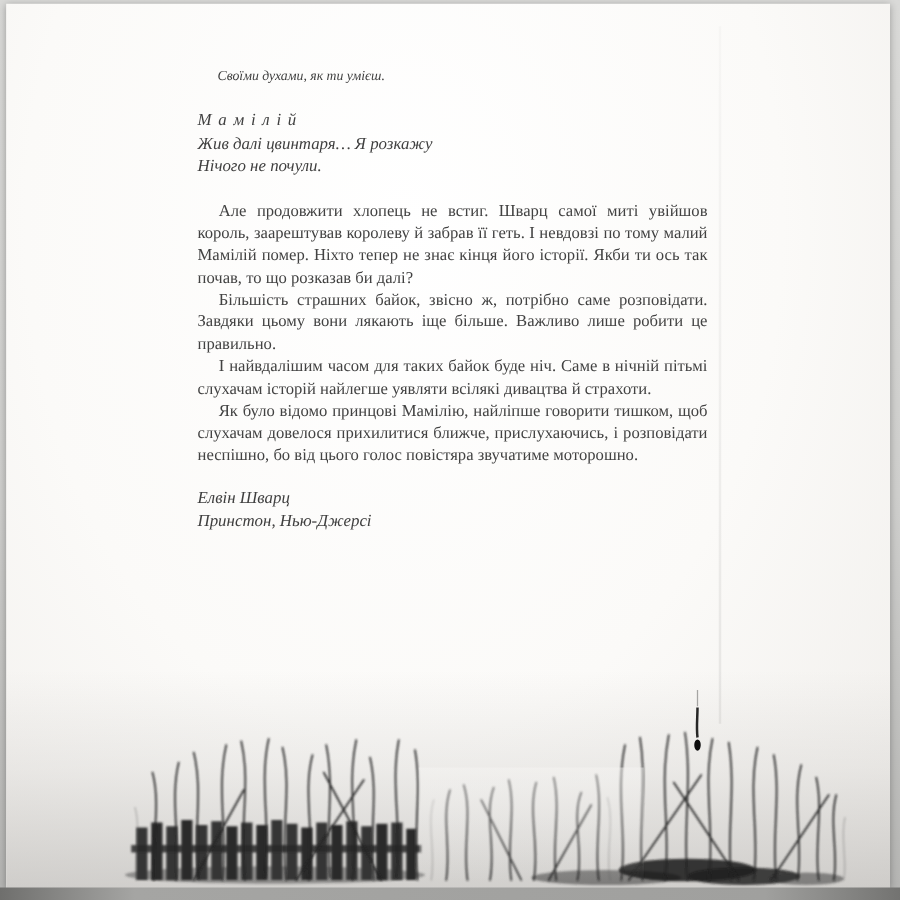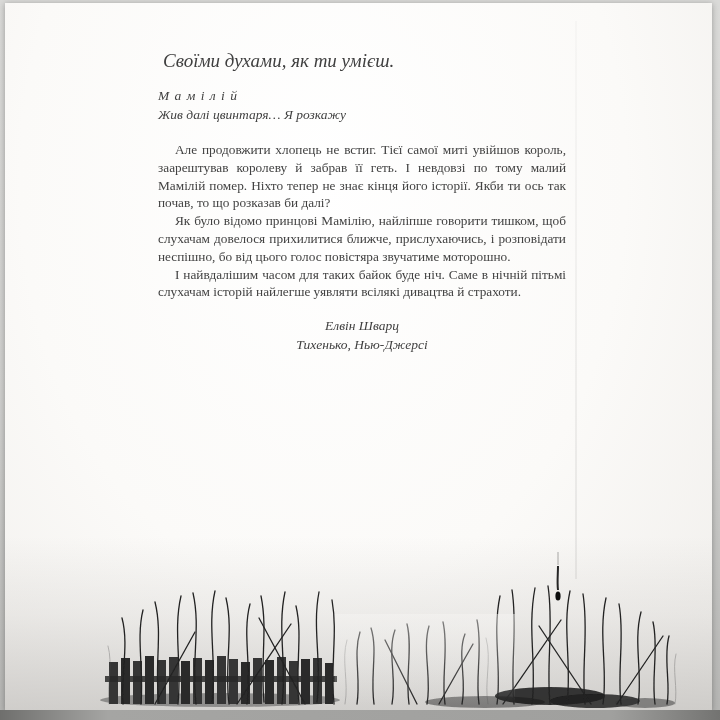--- a/index.html
+++ b/index.html
@@ -22,40 +22,40 @@
   }
   .crease {
     position: absolute; left: 570px; top: 18px; width: 2px; height: 558px;
     background: linear-gradient(to bottom, rgba(0,0,0,0.02), rgba(0,0,0,0.07));
   }
   .text-block {
     position: absolute; left: 153px; top: 49px; width: 408px;
     color: #3f3f3f;
   }
   .epigraph {
-    margin: 0 0 17px 5px;
+    margin: 0 0 17px 16px;
     font-style: italic;
-    font-size: 19px; line-height: 18px;
+    font-size: 11px; line-height: 18px;
   }
   .poem { margin: 0 0 17px 0; }
   .poem-line {
     margin: 0; font-style: italic;
     font-size: 13.5px; line-height: 18.5px;
   }
   .poem-title { letter-spacing: 1px; }
   .body-text p.para {
     margin: 0;
     font-size: 13.3px; line-height: 17.8px;
     text-align: justify;
     text-indent: 17px;
     color: #424242;
   }
   .attribution {
     margin-top: 15px;
-    text-align: center;
+    text-align: left;
     font-style: italic;
     font-size: 13.5px; line-height: 19px;
   }
   .attribution p { margin: 0; }
   .illustration-area {
     position: absolute; left: 0; right: 0; bottom: 0; height: 175px;
     background: linear-gradient(to bottom,
       rgba(214,212,209,0) 0%,
       rgba(205,203,200,0.30) 45%,
       rgba(178,176,173,0.55) 100%);
@@ -68,31 +68,33 @@
 <div class="stage">
   <div class="page">
     <div class="crease"></div>
 
     <div class="text-block">
       <p class="epigraph">Своїми духами, як ти умієш.</p>
 
       <div class="poem">
         <p class="poem-line poem-title">М а м і л і й</p>
         <p class="poem-line">Жив далі цвинтаря… Я розкажу</p>
+        <p class="poem-line">Нічого не почули.</p>
       </div>
 
       <div class="body-text">
-        <p class="para">Але продовжити хлопець не встиг. Тієї самої миті увійшов король, заарештував королеву й забрав її геть. І невдовзі по тому малий Мамілій помер. Ніхто тепер не знає кінця його історії. Якби ти ось так почав, то що розказав би далі?</p>
+        <p class="para">Але продовжити хлопець не встиг. Шварц самої миті увійшов король, заарештував королеву й забрав її геть. І невдовзі по тому малий Мамілій помер. Ніхто тепер не знає кінця його історії. Якби ти ось так почав, то що розказав би далі?</p>
+        <p class="para">Більшість страшних байок, звісно ж, потрібно саме розповідати. Завдяки цьому вони лякають іще більше. Важливо лише робити це правильно.</p>
+        <p class="para">І найвдалішим часом для таких байок буде ніч. Саме в нічній пітьмі слухачам історій найлегше уявляти всілякі дивацтва й страхоти.</p>
         <p class="para">Як було відомо принцові Мамілію, найліпше говорити тишком, щоб слухачам довелося прихилитися ближче, прислухаючись, і розповідати неспішно, бо від цього голос повістяра звучатиме моторошно.</p>
-        <p class="para">І найвдалішим часом для таких байок буде ніч. Саме в нічній пітьмі слухачам історій найлегше уявляти всілякі дивацтва й страхоти.</p>
       </div>
 
       <div class="attribution">
         <p>Елвін Шварц</p>
-        <p>Тихенько, Нью-Джерсі</p>
+        <p>Принстон, Нью-Джерсі</p>
       </div>
     </div>
 
     <div class="illustration-area">
       <svg viewBox="0 0 707 175" preserveAspectRatio="none" aria-hidden="true">
         <defs>
           <filter id="soften" x="-10%" y="-10%" width="120%" height="120%">
             <feGaussianBlur stdDeviation="0.7"></feGaussianBlur>
           </filter>
           <linearGradient id="fog" x1="0" y1="0" x2="0" y2="1">

